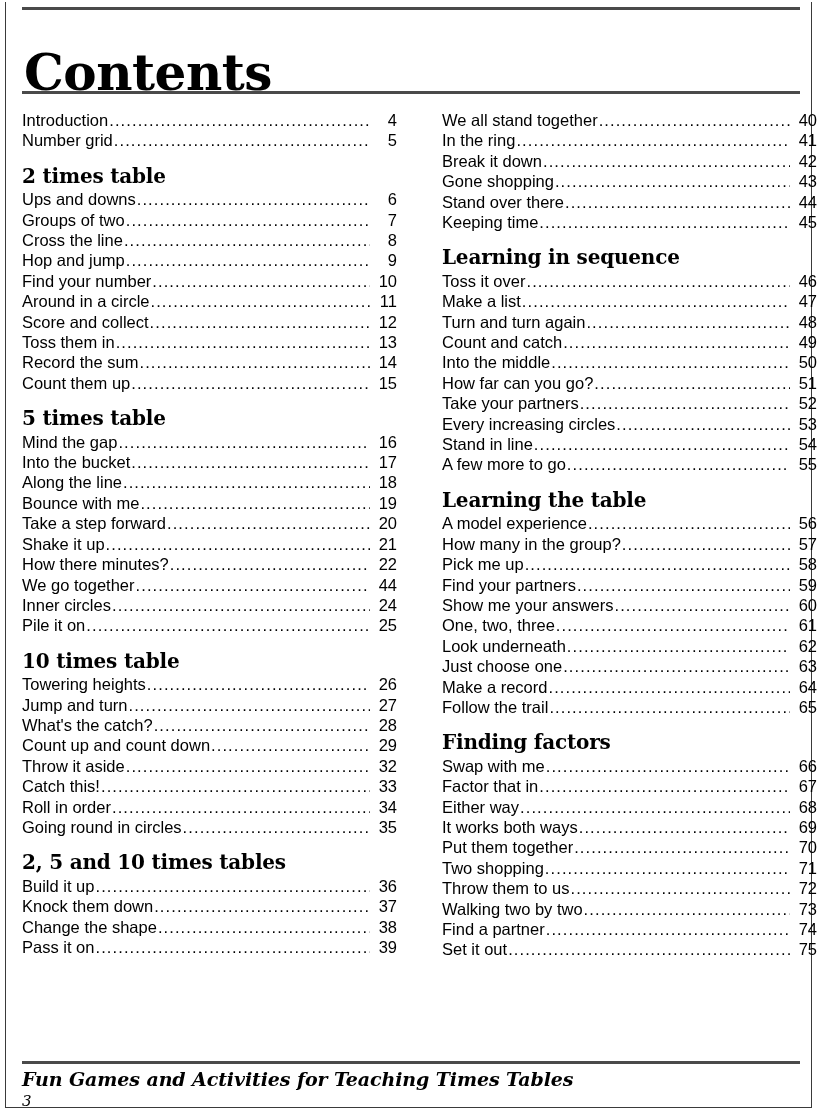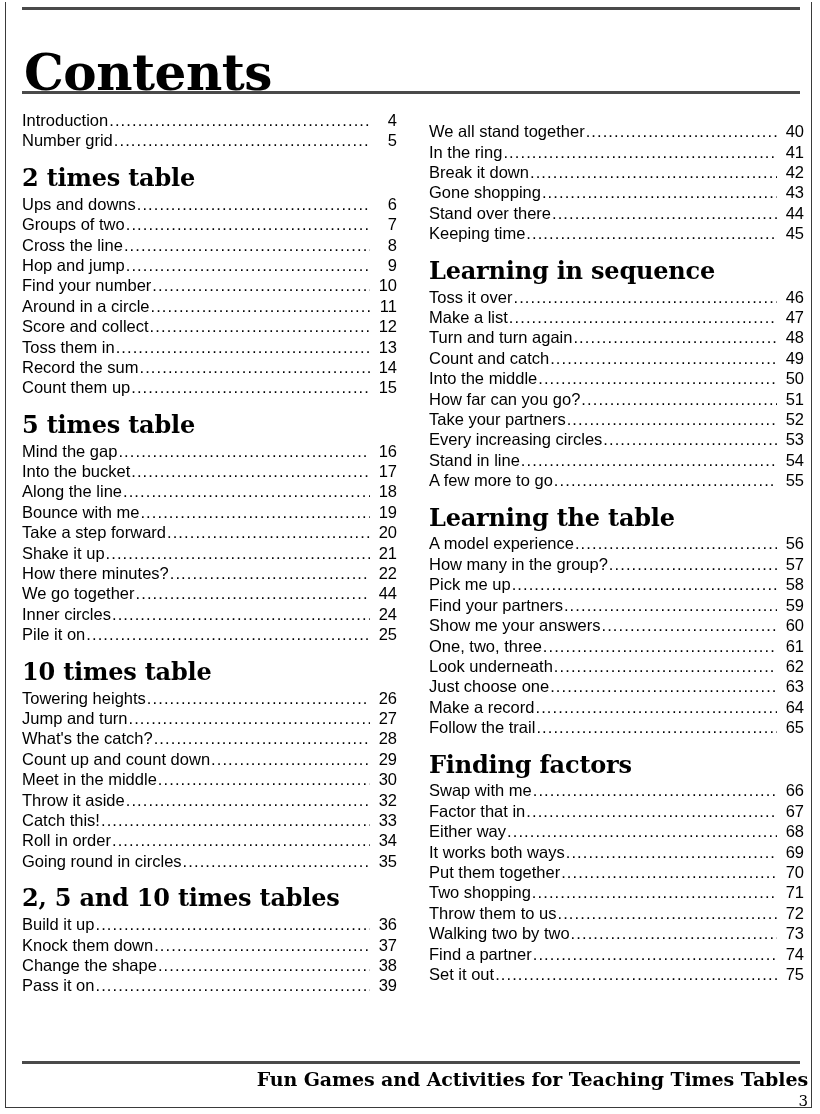--- a/index.html
+++ b/index.html
@@ -62,33 +62,32 @@
     letter-spacing: -0.5px;
     line-height: 1;
   }
 
   .columns {
     position: absolute;
     top: 110px;
     left: 0;
     width: 778px;
     display: flex;
-    gap: 4px;
-    align-items: center;
+    gap: 17px;
   }
   .col {
     width: 375px;
   }
   .col-left { margin-right: 28px; }
 
   .section { margin: 0; }
   .section + .section { margin-top: 14px; }
   .section-title {
     font-family: "DejaVu Serif", "Liberation Serif", serif;
-    font-size: 24px;
+    font-size: 20px;
     font-weight: 700;
     line-height: 1.12;
     margin: 0 0 2px 0;
     letter-spacing: -0.2px;
   }
 
   ul.toc {
     list-style: none;
     margin: 0;
     padding: 0;
@@ -118,24 +117,24 @@
     color: #000;
   }
   .entry-page {
     flex: 0 0 auto;
     width: 26px;
     text-align: right;
   }
 
   .footer {
     position: absolute;
-    left: 8px;
+    left: 0;
     top: 1069px;
     width: 778px;
-    text-align: right;
+    font-style: italic;
   }
   .footer-title {
     font-family: "DejaVu Serif", "Liberation Serif", serif;
     font-size: 19px;
     font-weight: 700;
     line-height: 1.15;
     letter-spacing: -0.1px;
   }
   .footer-pagenum {
     font-family: "DejaVu Serif", "Liberation Serif", serif;
@@ -302,25 +301,20 @@
                 <span class="entry-label">What's the catch?</span>
                 <span class="entry-leader"></span>
                 <span class="entry-page">28</span>
               </li>
               <li class="toc-entry">
                 <span class="entry-label">Count up and count down</span>
                 <span class="entry-leader"></span>
                 <span class="entry-page">29</span>
               </li>
               <li class="toc-entry">
-                <span class="entry-label">Meet in the middle</span>
-                <span class="entry-leader"></span>
-                <span class="entry-page">30</span>
-              </li>
-              <li class="toc-entry">
                 <span class="entry-label">Throw it aside</span>
                 <span class="entry-leader"></span>
                 <span class="entry-page">32</span>
               </li>
               <li class="toc-entry">
                 <span class="entry-label">Catch this!</span>
                 <span class="entry-leader"></span>
                 <span class="entry-page">33</span>
               </li>
               <li class="toc-entry">

